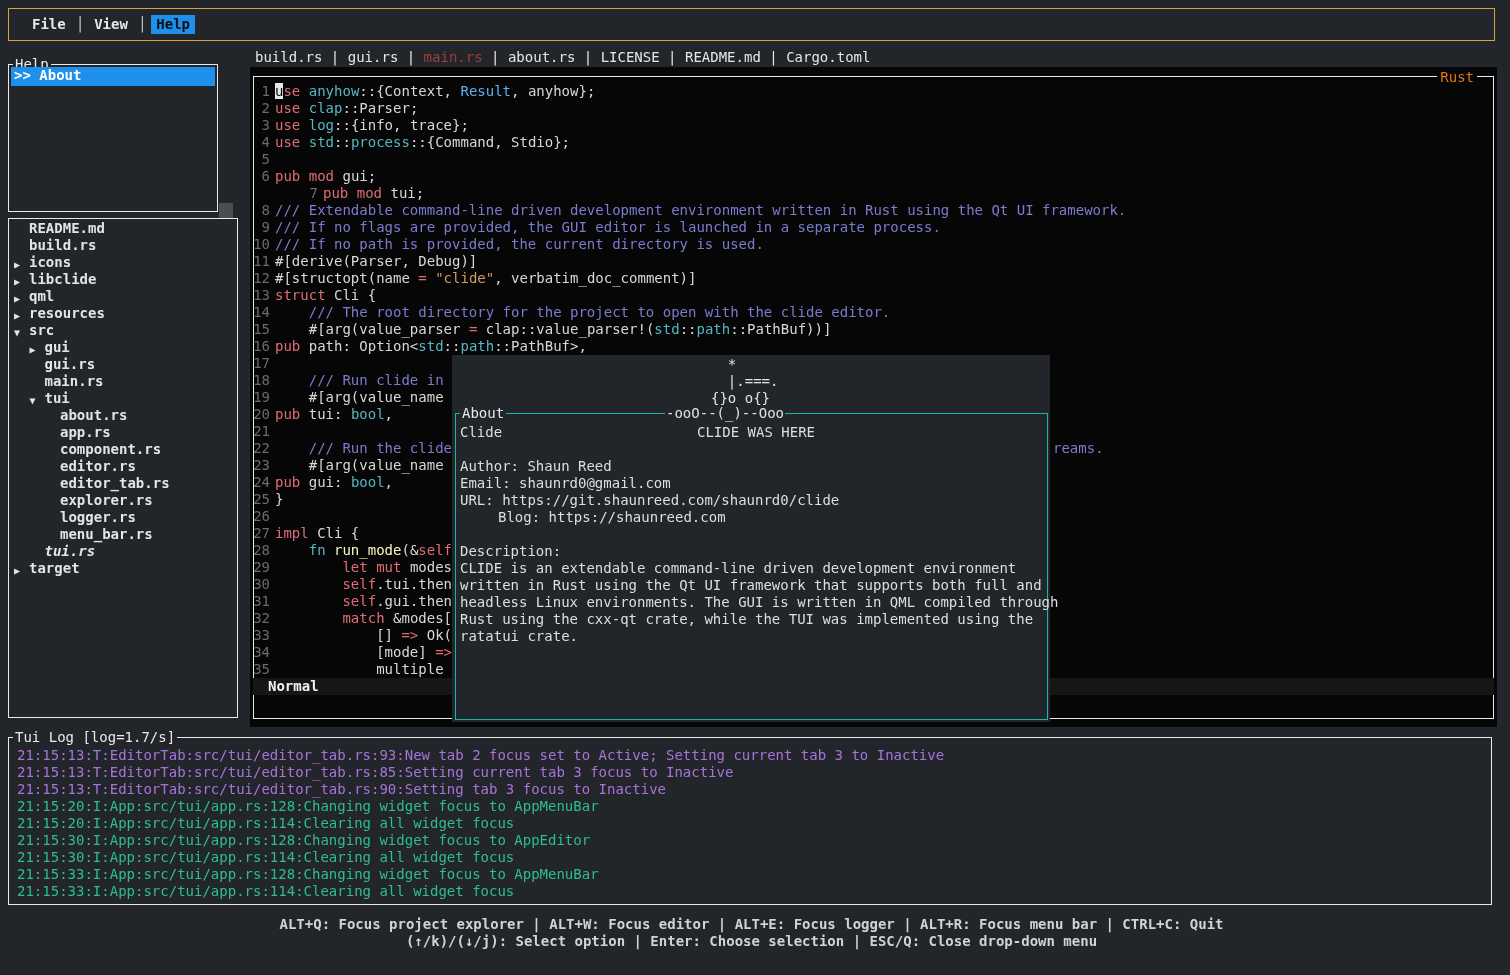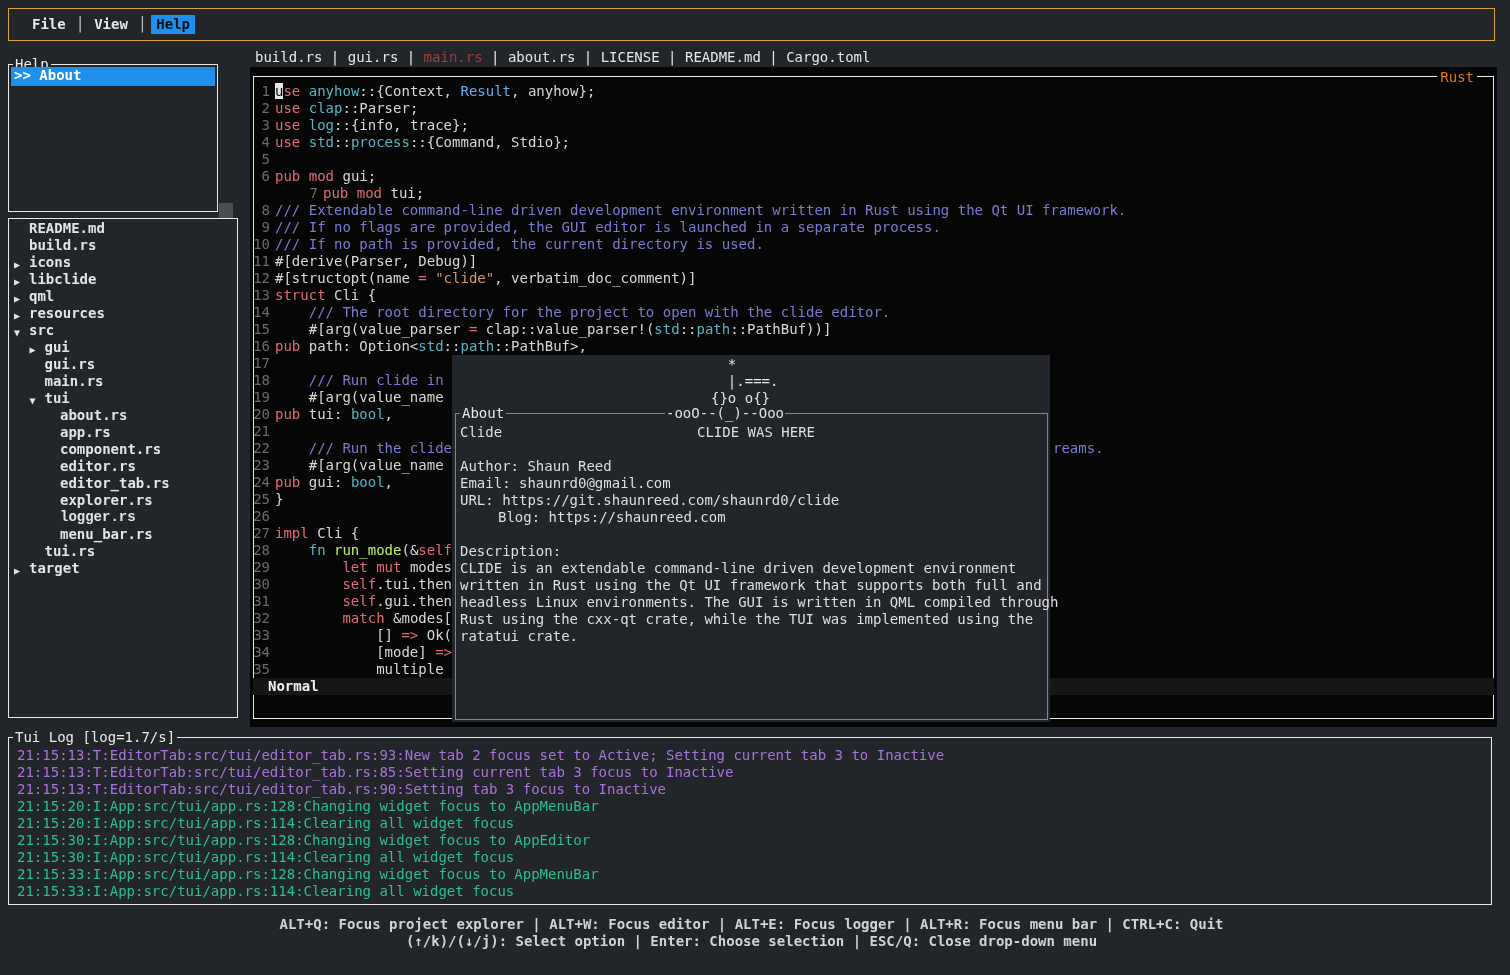--- a/index.html
+++ b/index.html
@@ -41,21 +41,21 @@
 
   
   .editor { position:absolute; left:250px; top:67px; width:1247px; height:660px; background:#060606; }
   .editor-frame { position:absolute; left:3px; top:9px; right:3px; bottom:8px;
     border:1px solid #e9e9e9; }
   .rust-badge { position:absolute; top:2px; right:20px; color:#e0770f; background:#060606;
     padding:0 3px; white-space:pre; }
   .code-line { position:absolute; left:3px; white-space:pre; }
   .lnum { display:inline-block; width:17px; text-align:right; color:#6b6b6b; margin-right:5px; }
   .tok-txt { color:#d8d8d8; } .tok-kw { color:#e06c75; } .tok-cyan { color:#56b6c2; }
-  .tok-blue { color:#61afef; } .tok-green { color:#bef264; } .tok-str { color:#d19a66; }
+  .tok-blue { color:#61afef; } .tok-green { color:#fef9c3; } .tok-str { color:#d19a66; }
   .tok-cm { color:#7b7bd0; }
   .tok-cursor { background:#e8e8e8; color:#060606; }
   .statusbar { position:absolute; left:3px; right:3px; top:611px; height:17px; background:#161616; }
   .mode { margin-left:15px; font-weight:bold; color:#f0f0f0; white-space:pre; }
   .line22-tail { position:absolute; left:1053px; top:440px; color:#7b7bd0; white-space:pre; z-index:12; }
 
   
   .popup { position:absolute; left:452px; top:355px; width:598px; height:367px;
     background:#22262a; z-index:10; }
   .art-line { position:absolute; left:259px; white-space:pre; color:#e2e2e2; }
@@ -148,26 +148,26 @@
     <div class="tree-row" style="top: 239px;">
       <span class="tree-label" style="left: 51px;">editor.rs</span>
     </div>
     <div class="tree-row" style="top: 256px;">
       <span class="tree-label" style="left: 51px;">editor_tab.rs</span>
     </div>
     <div class="tree-row" style="top: 273px;">
       <span class="tree-label" style="left: 51px;">explorer.rs</span>
     </div>
     <div class="tree-row" style="top: 290px;">
-      <span class="tree-label" style="left: 51px; font-family: Liberation Mono, monospace;">logger.rs</span>
+      <span class="tree-label" style="left: 51px;">logger.rs</span>
     </div>
     <div class="tree-row" style="top: 307px;">
       <span class="tree-label" style="left: 51px;">menu_bar.rs</span>
     </div>
-    <div class="tree-row" style="top: 324px;">
+    <div class="tree-row" style="top: 324px; font-style: italic;">
       <span class="tree-label" style="left: 35.5px;">tui.rs</span>
     </div>
     <div class="tree-row" style="top: 341px;">
       <span class="tree-arrow" style="left: 5px;">▶</span>
       <span class="tree-label" style="left: 20px;">target</span>
     </div>
   </div>
 
 <div class="tabs" id="tabs"><span class="tab">build.rs</span><span class="tab-sep"> | </span><span class="tab">gui.rs</span><span class="tab-sep"> | </span><span class="tab active">main.rs</span><span class="tab-sep"> | </span><span class="tab">about.rs</span><span class="tab-sep"> | </span><span class="tab">LICENSE</span><span class="tab-sep"> | </span><span class="tab">README.md</span><span class="tab-sep"> | </span><span class="tab">Cargo.toml</span></div>
 

